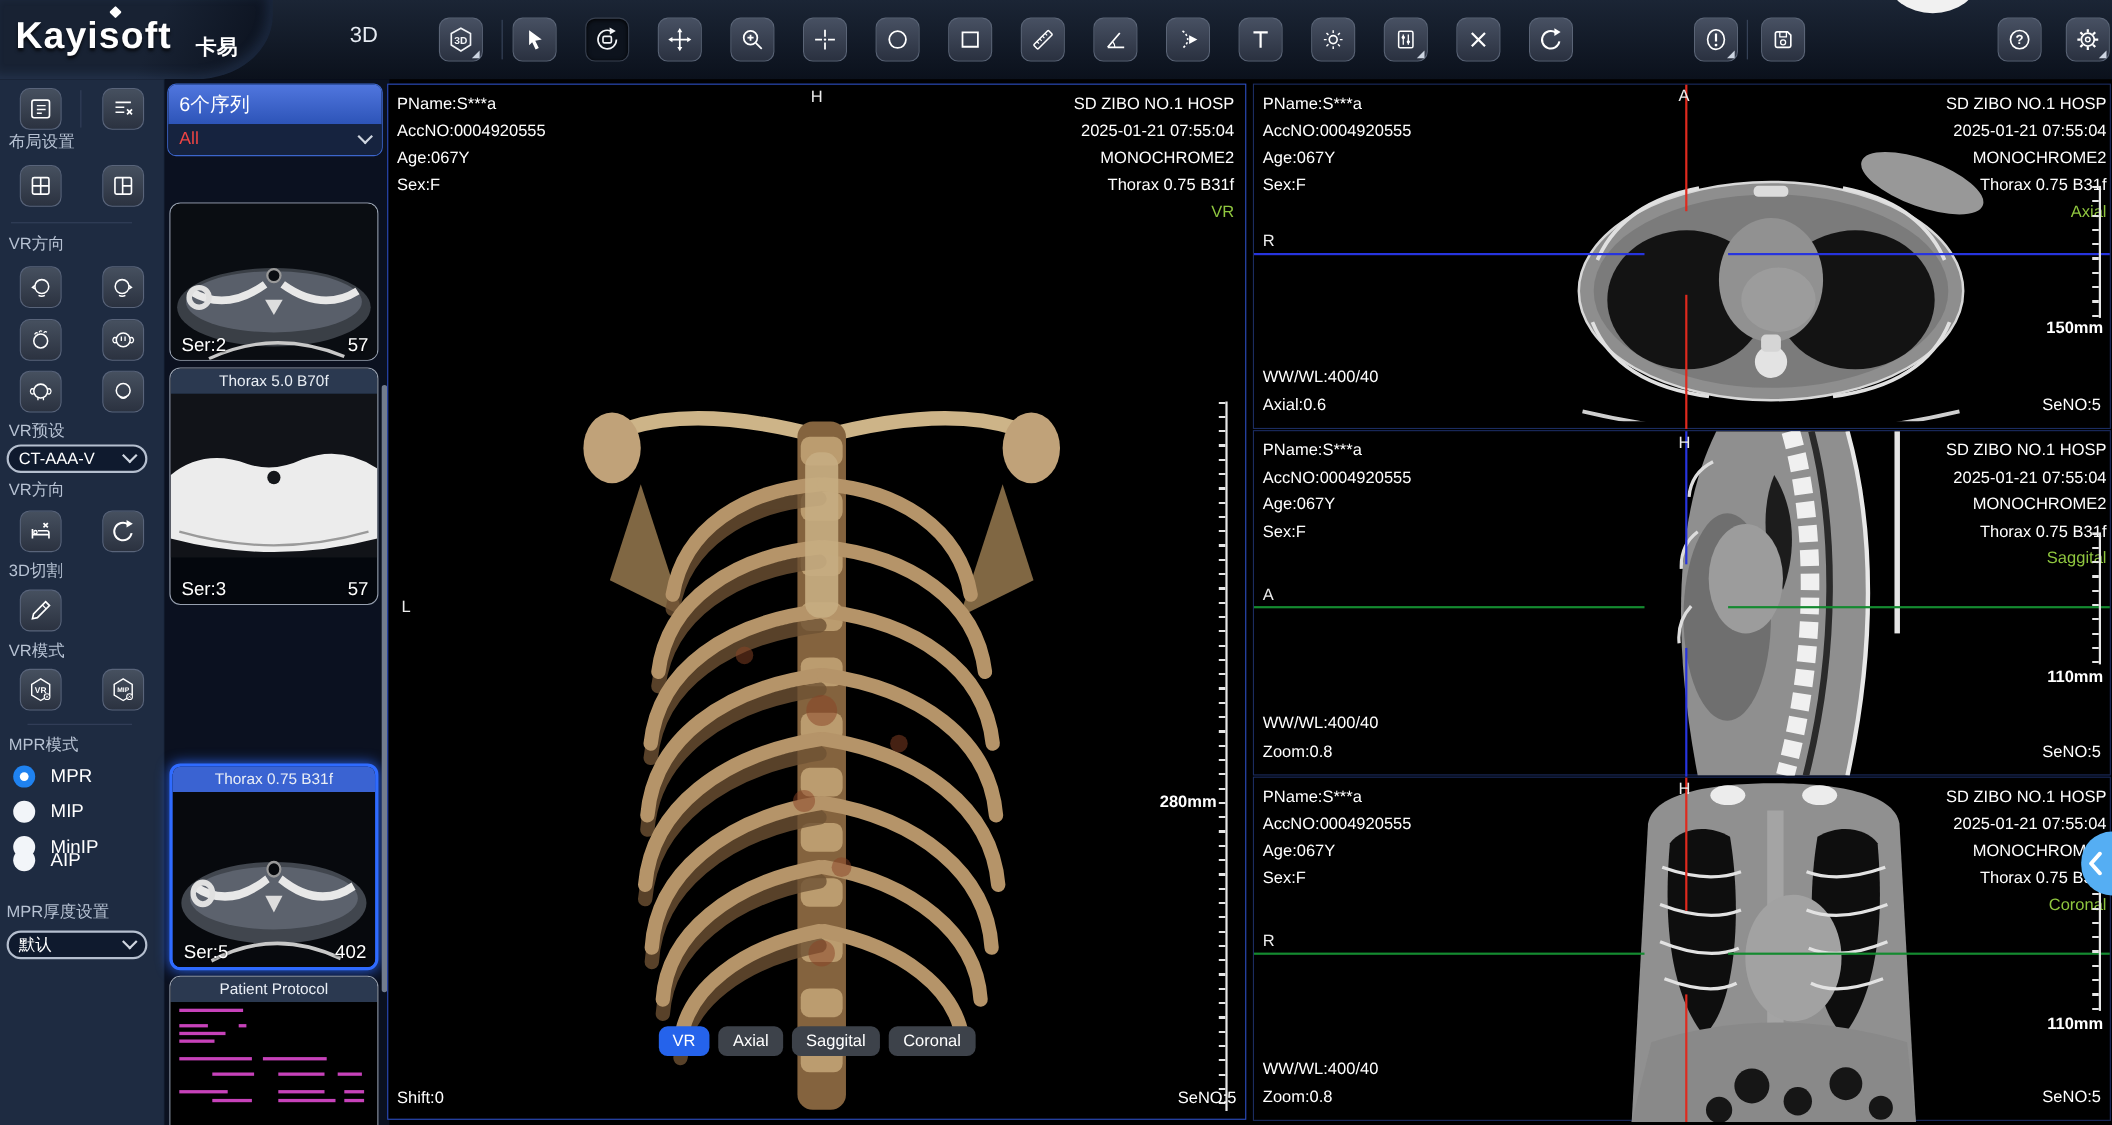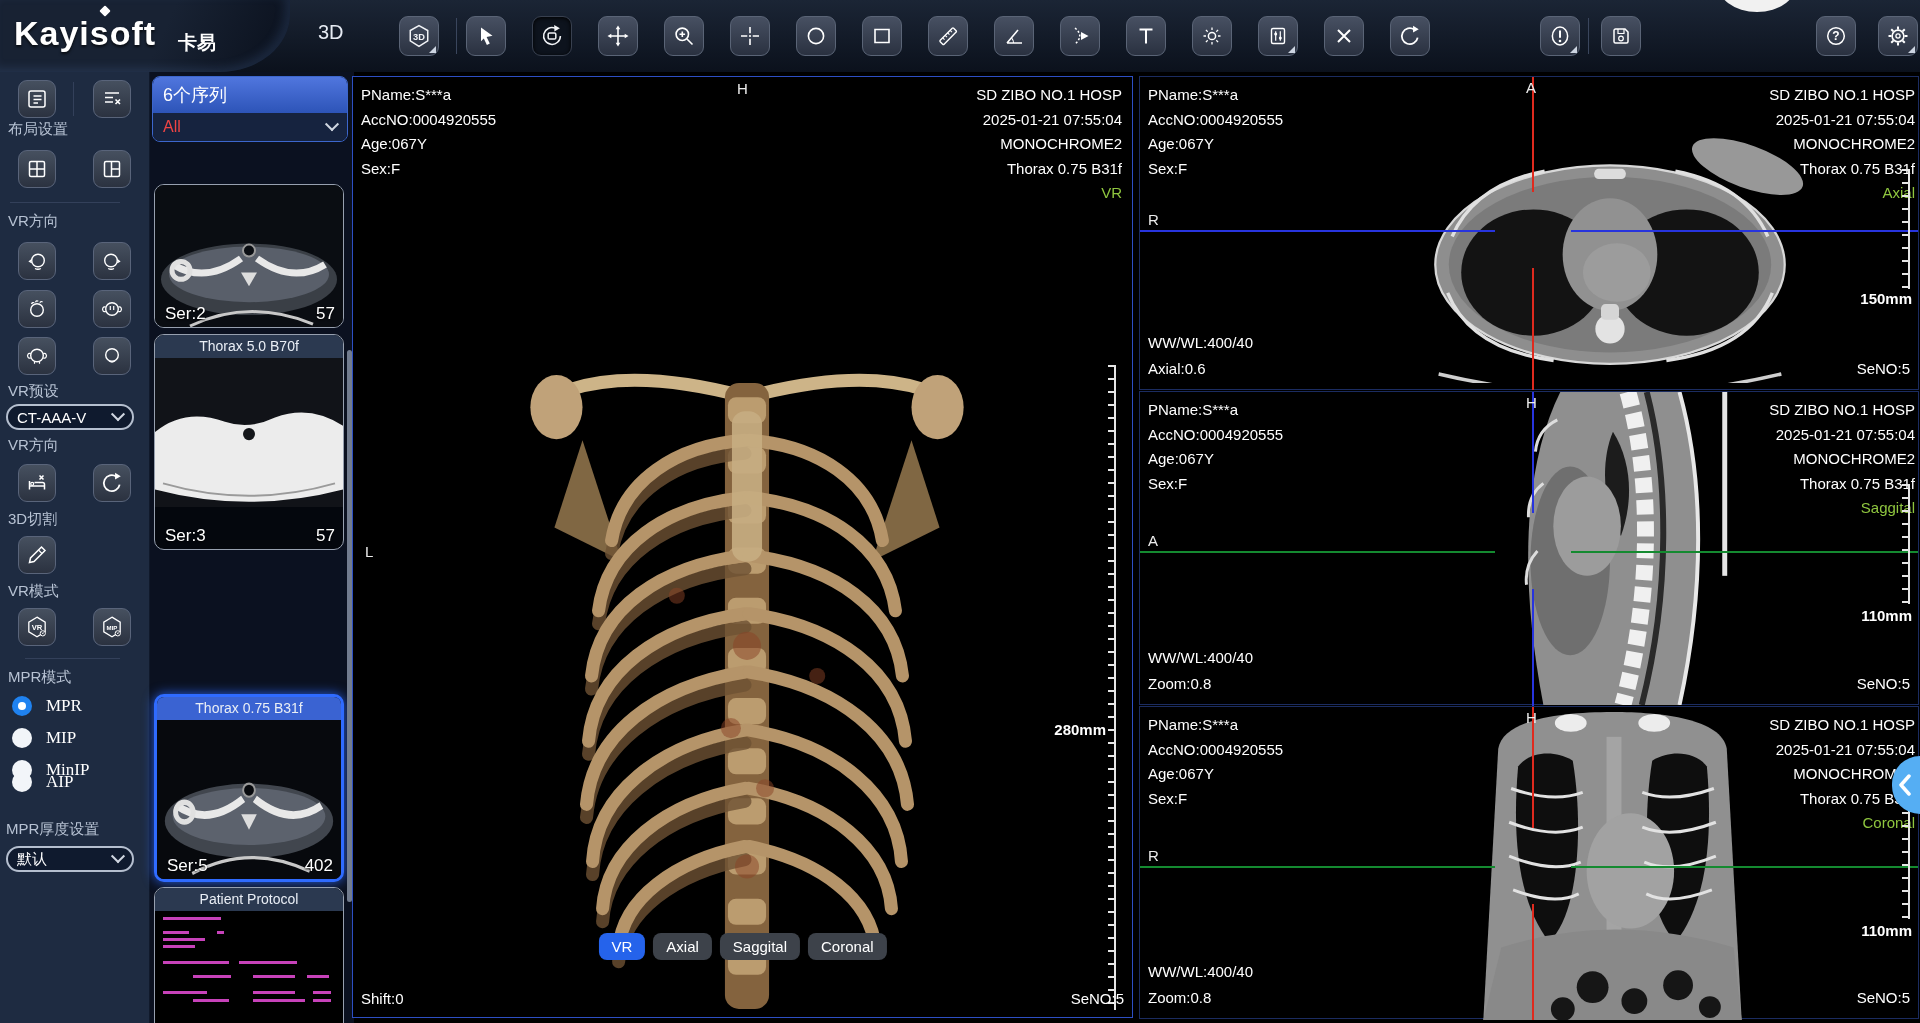--- a/index.html
+++ b/index.html
@@ -3,21 +3,21 @@
 <meta charset="utf-8">
 <style>
   html,body{margin:0;padding:0;background:#000;}
   #screen{position:relative;width:1920px;height:1023px;overflow:hidden;
     font-family:"Liberation Sans","DejaVu Sans",sans-serif;color:#fff;background:#000;}
   
   #topbar{position:absolute;left:0;top:0;width:1920px;height:72px;
     background:linear-gradient(#1b2535 0%,#0b111c 100%);}
   #logo{position:absolute;left:0;top:0;width:248px;height:72px;
     background:linear-gradient(115deg,#182233 55%,#0a101c 100%);
-    border-bottom-right-radius:70px 58px;box-shadow:inset -6px -4px 10px rgba(90,130,190,.18);padding-left:42px;}
+    border-bottom-right-radius:70px 58px;box-shadow:inset -6px -4px 10px rgba(90,130,190,.18);}
   #logo .lg1{position:absolute;left:14px;top:14px;font-size:34px;font-weight:bold;
     letter-spacing:1px;color:#fff;text-shadow:0 2px 3px rgba(0,0,0,.7);}
   #logo .lg2{position:absolute;left:178px;top:30px;font-size:19px;font-weight:bold;color:#fff;}
   #logo .star{position:absolute;left:101px;top:7px;width:8px;height:8px;background:#fff;
     transform:rotate(45deg);border-radius:1px;}
   #modeLabel{position:absolute;left:318px;top:21px;font-size:20px;color:#e6ebf3;}
   .tb{position:absolute;top:16px;width:40px;height:40px;border-radius:9px;
     background:linear-gradient(#475062,#2a3140);border:1px solid #5a6476;
     box-sizing:border-box;display:flex;align-items:center;justify-content:center;cursor:pointer;}
   .tb.active{background:#0d131d;border-color:#38404f;box-shadow:inset 0 1px 4px #000;}
@@ -33,21 +33,21 @@
   .sb{position:absolute;width:38px;height:38px;border-radius:9px;
     background:linear-gradient(#46505f,#2b3240);border:1px solid #59647a;box-sizing:border-box;
     display:flex;align-items:center;justify-content:center;cursor:pointer;}
   .sblabel{position:absolute;left:8px;font-size:15px;color:#b7c2d3;white-space:nowrap;}
   .sbdiv{position:absolute;height:1px;background:#33405a;}
   .ddl{position:absolute;left:6px;width:128px;height:26px;border:2px solid #b5bfcf;border-radius:15px;
     background:#0f1a2e;box-sizing:border-box;display:flex;align-items:center;
     justify-content:space-between;padding:11px 9px;font-size:15px;color:#fff;cursor:pointer;}
   .chev{width:8px;height:8px;border-right:2px solid #cfd6e0;border-bottom:2px solid #cfd6e0;
     transform:rotate(45deg) translate(-2px,-2px);}
-  .radio-row{position:absolute;left:12px;display:flex;align-items:flex-end;gap:14px;cursor:pointer;font-family:Liberation Serif, serif;}
+  .radio-row{position:absolute;left:12px;display:flex;align-items:flex-end;gap:14px;cursor:pointer;}
   .rdot{width:20px;height:20px;border-radius:50%;background:#f2f5f9;}
   .rdot.on{background:#1f82f0;position:relative;}
   .rdot.on::after{content:"";position:absolute;left:6px;top:6px;width:8px;height:8px;border-radius:50%;background:#fff;}
   .rlabel{font-size:17px;color:#fff;}
   
   #seriesPanel{position:absolute;left:150px;top:72px;width:204px;height:951px;background:#0b1120;}
   #seriesHead{position:absolute;left:2px;top:4px;width:194px;border-radius:8px;overflow:hidden;
     border:1px solid #3c66cc;}
   #seriesHead .h1{height:36px;background:linear-gradient(#5076de,#2d54b8);font-size:18px;
     color:#fff;display:flex;align-items:center;padding-left:10px;}

